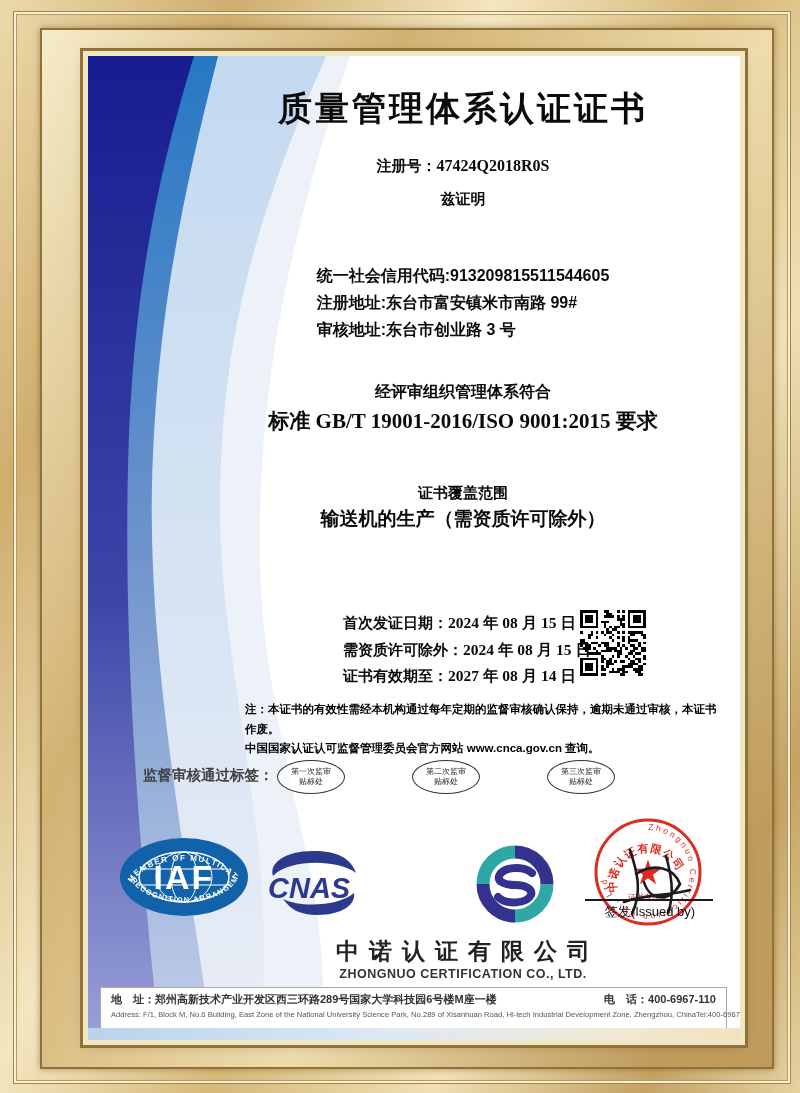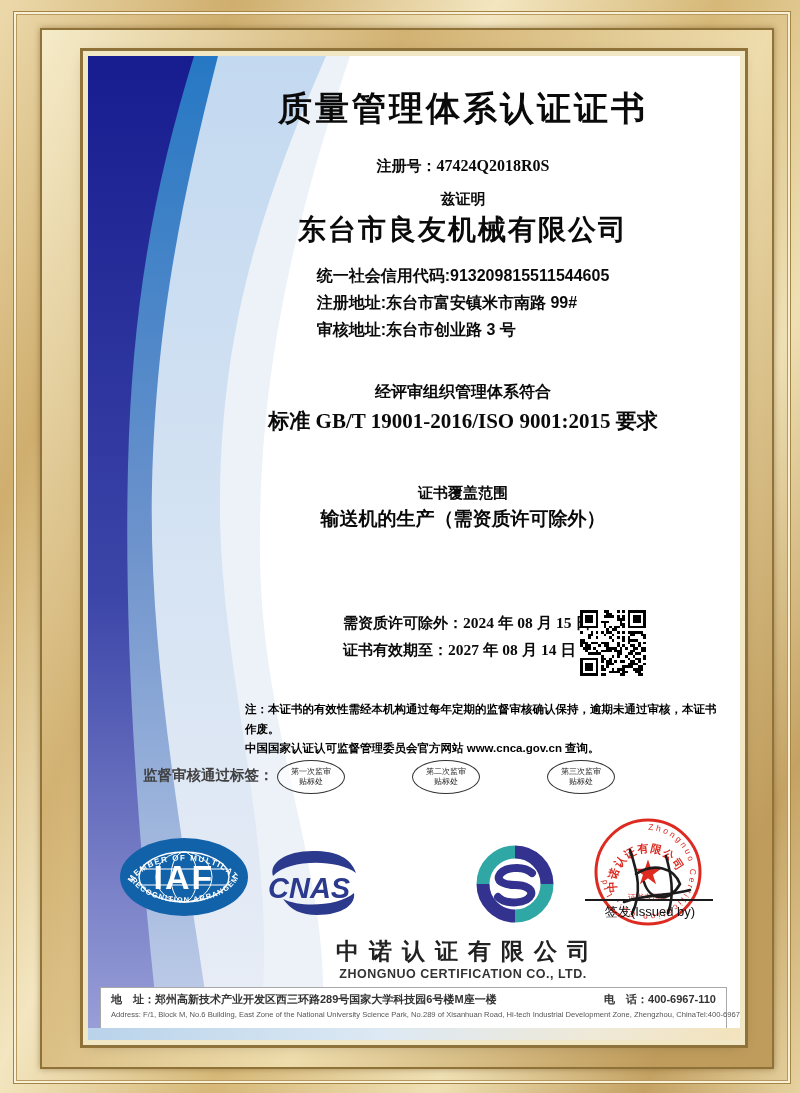--- a/index.html
+++ b/index.html
@@ -72,36 +72,36 @@
     <path d="M0 0 L238 0 C168 160 134 280 132 440 C130 620 196 800 170 984 L0 984 Z" fill="url(#gLight)"></path>
     <path d="M0 0 L130 0 C92 150 68 270 64 430 C60 610 100 810 124 984 L0 984 Z" fill="url(#gStripe)"></path>
     <path d="M0 0 L106 0 C66 130 44 250 40 410 C36 580 48 770 72 984 L0 984 Z" fill="url(#gNavy)"></path>
   </svg>
 
   <div class="row title" style="top:30px">质量管理体系认证证书</div>
   <div class="row reg-line" style="top:101px">
     <span>注册号：</span><span class="reg-num">47424Q2018R0S</span>
   </div>
   <div class="row certify" style="top:134px">兹证明</div>
-  <div class="row company" style="top:155px">东台市良友机械有限公司</div>
 
   <div class="row" style="top:206px">
     <div class="info-wrap">
       <div>统一社会信用代码:913209815511544605</div>
       <div>注册地址:东台市富安镇米市南路 99#</div>
       <div>审核地址:东台市创业路 3 号</div>
     </div>
   </div>
 
   <div class="row compliance" style="top:326px">经评审组织管理体系符合</div>
   <div class="row standard" style="top:351px">标准 GB/T 19001-2016/ISO 9001:2015 要求</div>
   <div class="row scope-label" style="top:428px">证书覆盖范围</div>
   <div class="row scope" style="top:450px">输送机的生产（需资质许可除外）</div>
 
   <div class="dates">
+    <div><span>首次发证日期：</span><span class="val">2024 年 08 月 15 日</span></div>
     <div><span>需资质许可除外：</span><span class="val">2024 年 08 月 15 日</span></div>
     <div><span>证书有效期至：</span><span class="val">2027 年 08 月 14 日</span></div>
   </div>
   <div class="qr">
     <svg width="66" height="66" viewBox="0 0 25 25" fill="#000" shape-rendering="crispEdges">
         <rect x="9" y="0" width="1" height="1"></rect>
         <rect x="10" y="0" width="1" height="1"></rect>
         <rect x="14" y="0" width="1" height="1"></rect>
         <rect x="16" y="0" width="1" height="1"></rect>
         <rect x="10" y="1" width="1" height="1"></rect>

